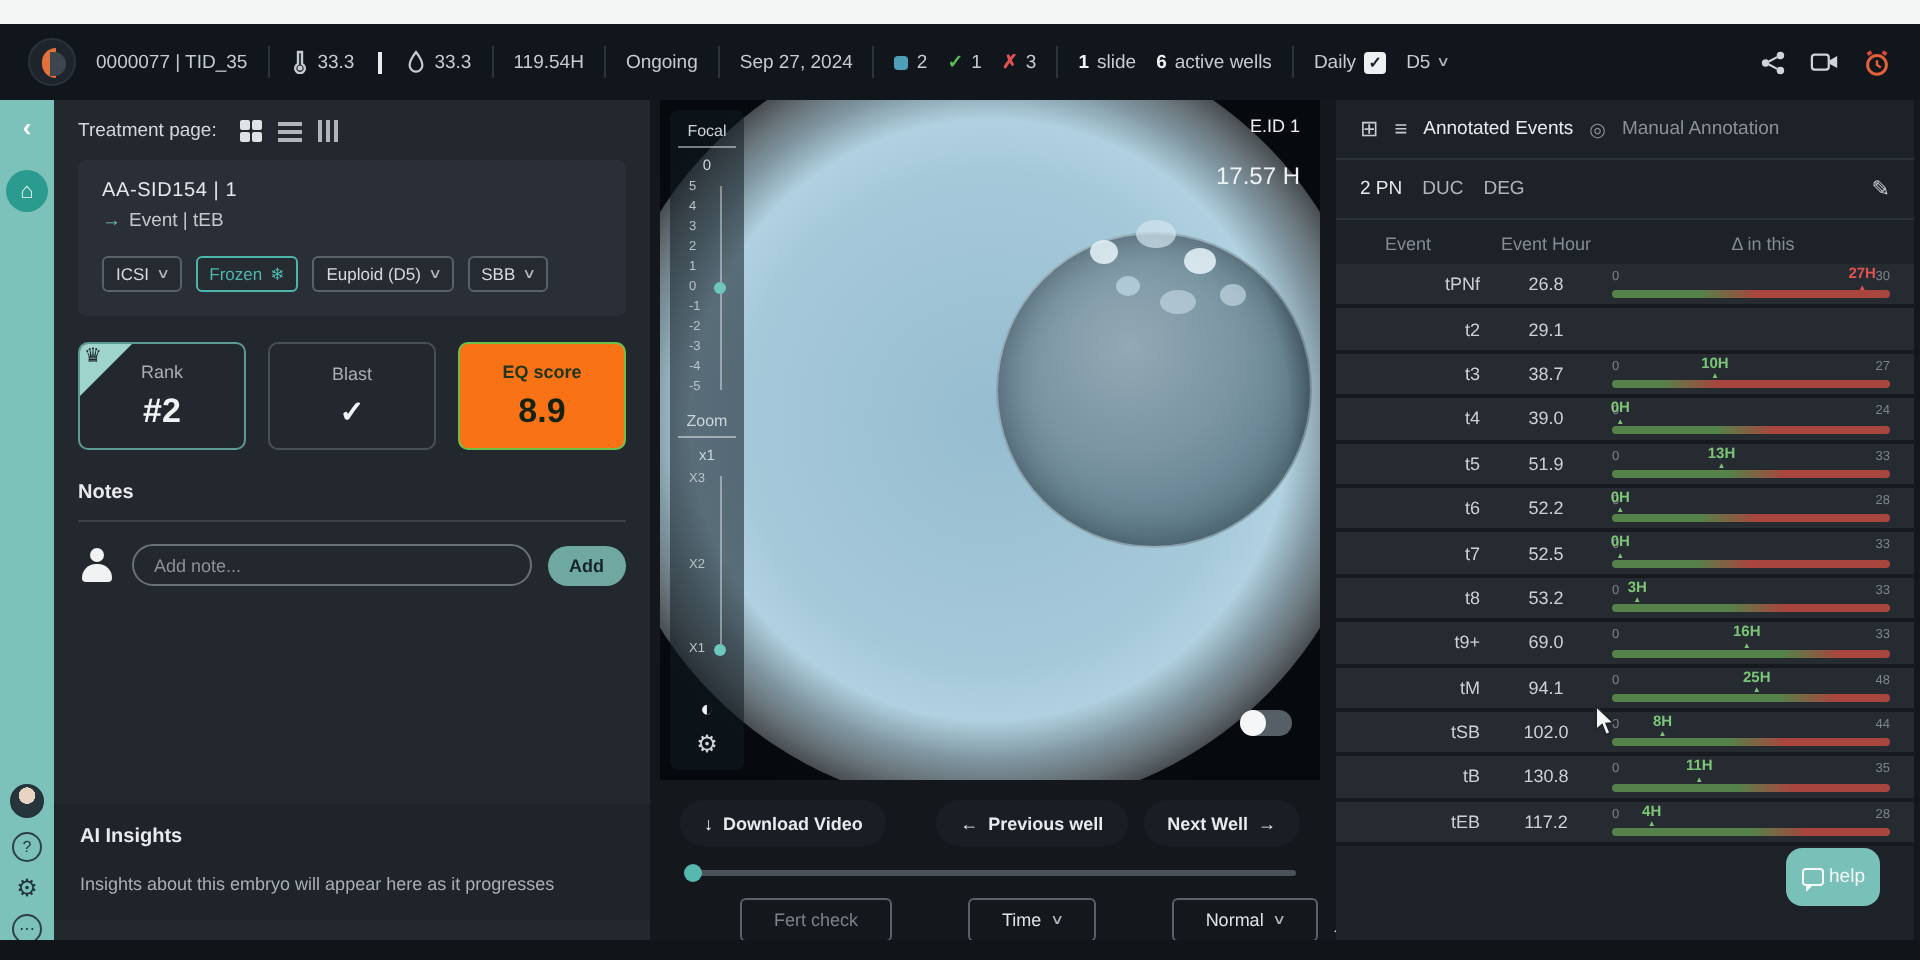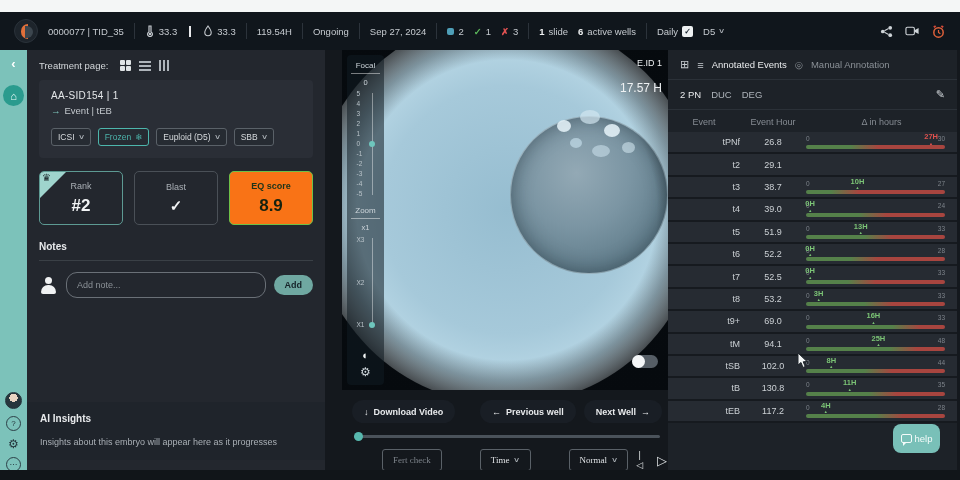--- a/index.html
+++ b/index.html
@@ -70,30 +70,30 @@
   .score-card.eq{ background:#f97316; border-color:#6dc149;}
   .score-card.eq .score-label{ color:#20351a; font-weight:bold;}
   .score-card.eq .score-value{ color:#15220f;}
   .notes-sec{ margin-top:16px;}
   .notes-title{ font-size:10px; font-weight:bold; color:#e8eaec; padding-bottom:8px; border-bottom:1px solid #3a4046;}
   .notes-row{ display:flex; align-items:center; gap:8px; margin-top:11px;}
   .note-avatar{ width:19px; height:19px; position:relative; flex:0 0 auto;}
   .note-avatar::before{ content:""; position:absolute; left:6px; top:1px; width:7px; height:7px; border-radius:50%; background:#f0f2f3;}
   .note-avatar::after{ content:""; position:absolute; left:2px; top:9px; width:15px; height:9px; border-radius:7px 7px 2px 2px; background:#f0f2f3;}
   .note-input{ flex:1; height:21px; background:transparent; border:1px solid #6a7077; border-radius:11px;
-    color:#e4e7e9; font-size:9px; padding:12px 10px; outline:none; font-family:"Liberation Sans",sans-serif;}
+    color:#e4e7e9; font-size:9px; padding:7px 10px; outline:none; font-family:"Liberation Sans",sans-serif;}
   .note-input::placeholder{ color:#8b9197;}
   .add-btn{ height:20px; padding:0 11px; border:none; border-radius:10px; background:#6fa8a1; color:#16242a;
     font-size:9px; font-weight:bold; font-family:"Liberation Sans",sans-serif;}
   .ai-card{ margin:auto -12px 10px -12px; background:#1f242b; padding:11px 13px; }
   .ai-title{ font-size:10px; font-weight:bold; color:#e8eaec;}
   .ai-body{ font-size:9px; color:#a9afb5; margin-top:13px; line-height:1.3;}
 
   
-  .center-panel{ position:absolute; left:342px; top:50px; width:330px; height:324px; background:#23272e;}
+  .center-panel{ position:absolute; left:330px; top:50px; width:330px; height:324px; background:#23272e;}
   .viewer{ position:relative; width:330px; height:340px; background:#070b0f; overflow:hidden;}
   .emb-outer{ position:absolute; left:-30px; top:-35px; width:390px; height:390px; border-radius:50%;
     background:radial-gradient(circle at 50% 50%, #96bdd0 0%, #a6c9da 45%, #b9d8e6 62%, #ecf7fb 70%, #ffffff 74%, #9dc5d7 79%, rgba(10,18,24,0) 85%);}
   .emb-cell{ position:absolute; left:168px; top:66px; width:158px; height:158px; border-radius:50%;
     background:radial-gradient(circle at 42% 36%, #93a9b5 0%, #7b95a3 40%, #627e8c 72%, #54707e 100%);
     border:1px solid rgba(225,242,250,.3); box-shadow:0 0 20px rgba(10,20,28,.4) inset;}
   .emb-frag{ position:absolute; border-radius:50%; background:rgba(232,244,250,.85);}
   .emb-vignette{ position:absolute; inset:0;
     background:radial-gradient(circle 200px at 165px 160px, rgba(0,0,0,0) 150px, rgba(6,10,14,.93) 208px);}
   .viewer-meta{ position:absolute; right:10px; top:9px; text-align:right; font-size:9px; color:#eef1f3; line-height:1; }
@@ -117,22 +117,22 @@
   .ctrl-row1{ display:flex; align-items:center;}
   .dark-pill{ background:#191e25; border:none; color:#e8eaec; font-size:9px; font-weight:bold;
     border-radius:13px; height:23px; padding:0 12px; display:flex; align-items:center; gap:5px;
     font-family:"Liberation Sans",sans-serif; white-space:nowrap;}
   .ctrl-row1 .spacer{ flex:1;}
   .ctrl-row1 .dark-pill + .dark-pill{ margin-left:8px;}
   .timeline{ position:relative; height:3px; background:#4a525a; border-radius:2px; margin:12px 2px 0 2px;}
   .timeline-dot{ position:absolute; left:0px; top:-3px; width:9px; height:9px; border-radius:50%; background:#57b8ae;}
   .ctrl-row2{ display:flex; align-items:center; margin-top:11px; gap:8px;}
   .outline-btn{ background:transparent; border:1px solid #5a6168; border-radius:3px; height:22px;
-    font-size:9px; color:#e0e3e6; padding:0 10px; display:flex; align-items:center; justify-content:center; gap:5px;
-    font-family:Liberation Serif, serif; white-space:nowrap;margin-left:30px;}
+    font-size:9px; color:#e0e3e6; padding:0 16px; display:flex; align-items:center; justify-content:center; gap:5px;
+    font-family:Liberation Sans, sans-serif; white-space:nowrap;margin-left:30px;}
   .outline-btn.dim{ color:#7d838a;}
   .outline-btn.w1{ width:78px;} .outline-btn.w2{ width:88px;} .outline-btn.w3{ width:92px;}
   .pb{ color:#dfe3e5; font-size:9px; display:flex; align-items:center; justify-content:center; background:none; border:none; font-family:"Liberation Sans",sans-serif;}
   .pb.play{ font-size:13px;}
   .pb-group{ display:flex; align-items:center; gap:14px; margin-left:auto; margin-right:4px;}
 
   
   .right-panel{ position:absolute; left:668px; top:50px; width:289px; height:420px; background:#1d2228;}
   .rp-tabs{ display:flex; align-items:center; gap:8px; padding:8px 12px; font-size:9.5px; color:#8b9197;
     border-bottom:1px solid #2b3138;}
@@ -442,21 +442,21 @@
     </div>
     <div class="rp-badges">
       <span class="rp-badge-strong">2 PN</span>
       <span>DUC</span>
       <span>DEG</span>
       <span class="rp-pencil">✎</span>
     </div>
     <div class="rp-cols">
       <span class="col-event">Event</span>
       <span class="col-hour">Event Hour</span>
-      <span class="col-delta">Δ in hours</span>
+      <span class="col-delta">Δ in this</span>
     </div>
     <div>
     <div class="ev-row">
       <span class="ev-name">tPNf</span>
       <span class="ev-hour">26.8</span>
       <span class="ev-bar-wrap">
         <span class="ev-min">0</span>
         <span class="ev-max">30</span>
         <span class="ev-marker red" style="left: 90%;">
           <span class="ev-delta-label">27H</span>

